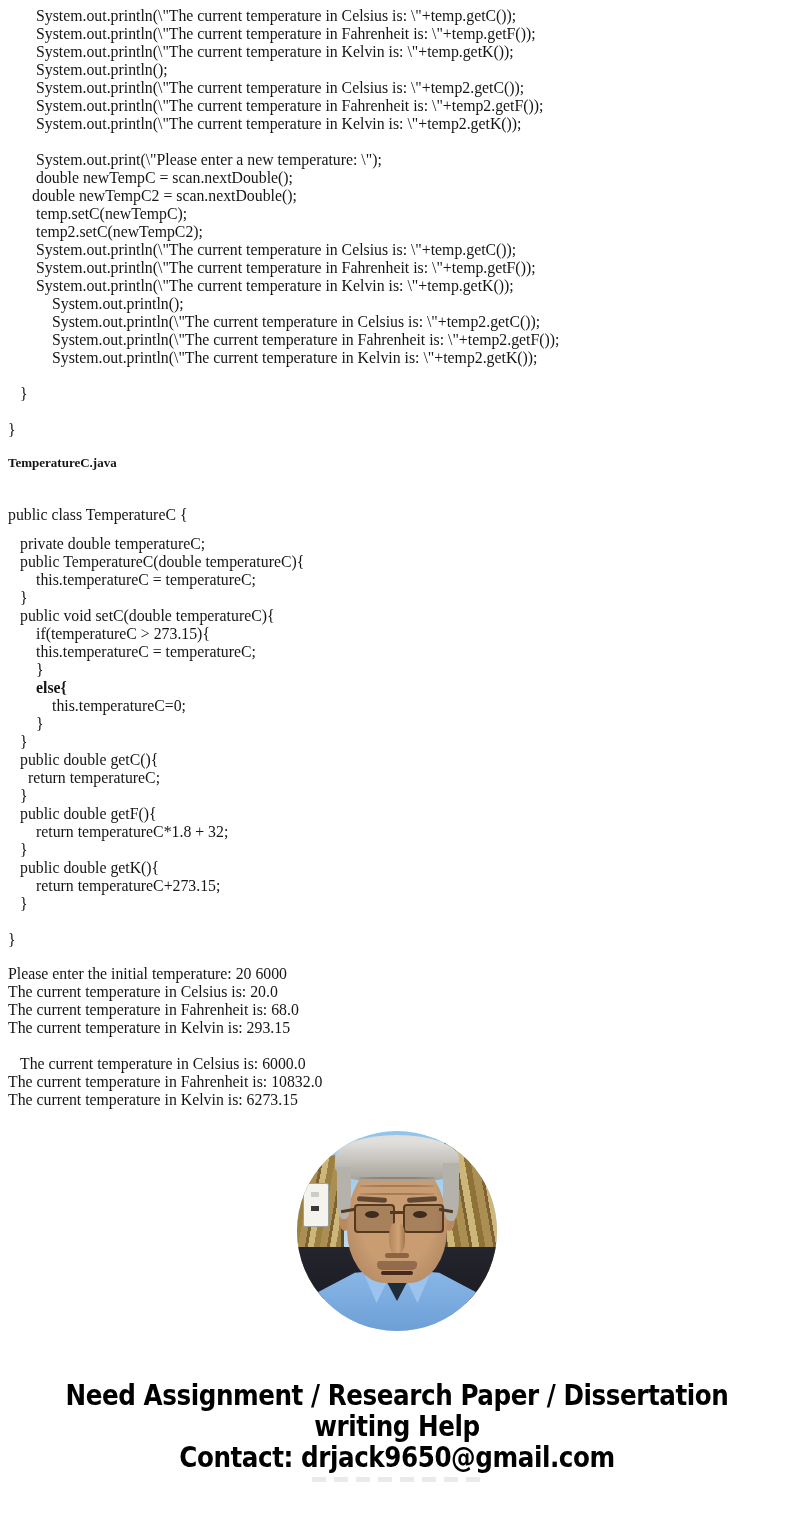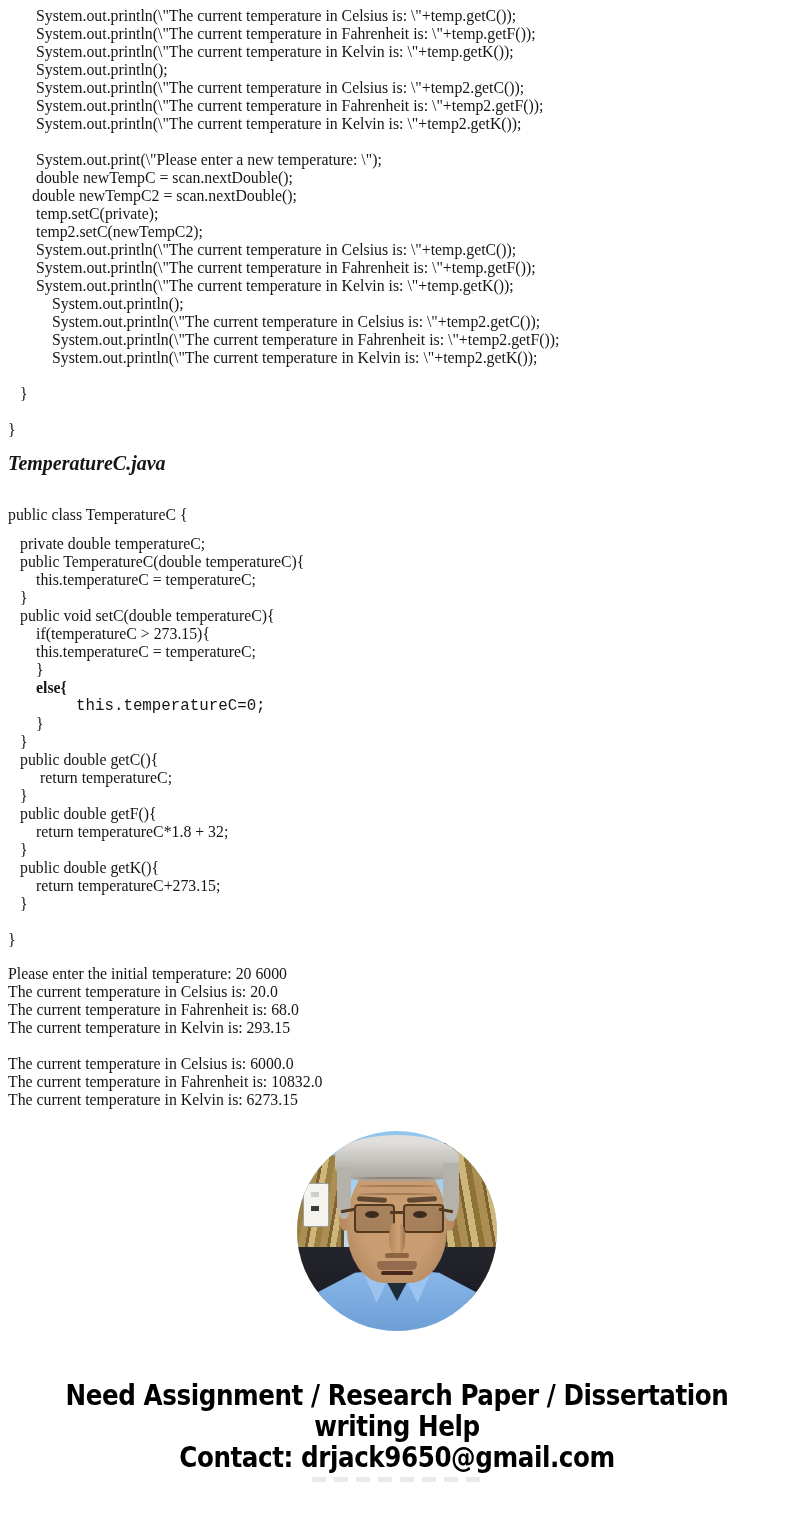--- a/index.html
+++ b/index.html
@@ -4,22 +4,22 @@
 <style>
   html,body{margin:0;padding:0;}
   body{
     width:794px;height:1523px;overflow:hidden;background:#ffffff;
     font-family:"Liberation Serif", serif;color:#151515;position:relative;
   }
   .page{padding-top:7px;width:794px;height:1516px;}
   .code-block{font-size:15.8px;line-height:18px;}
   .code-line{white-space:pre;min-height:18px;}
   .doc-heading{
-    font-size:20px;font-weight:bold;line-height:18px;
-    margin:15px 0 0 8px;padding:0;font-style:italic;
+    font-size:13px;font-weight:bold;line-height:18px;
+    margin:15px 0 0 8px;padding:0;
   }
   .class-code{margin-top:34px;}
   .output-block{margin-top:16px;}
 
   
   .avatar{
     position:relative;width:200px;height:200px;border-radius:50%;
     overflow:hidden;margin:22px auto 0;
     background:linear-gradient(180deg, var(--sky,#8fc4ec) 0%, #b3d8f2 45%, #c4d9e8 60%);
   }
@@ -106,21 +106,21 @@
       <div class="code-line" style="padding-left: 36px;">System.out.println(\"The current temperature in Fahrenheit is: \"+temp.getF());</div>
       <div class="code-line" style="padding-left: 36px;">System.out.println(\"The current temperature in Kelvin is: \"+temp.getK());</div>
       <div class="code-line" style="padding-left: 36px;">System.out.println();</div>
       <div class="code-line" style="padding-left: 36px;">System.out.println(\"The current temperature in Celsius is: \"+temp2.getC());</div>
       <div class="code-line" style="padding-left: 36px;">System.out.println(\"The current temperature in Fahrenheit is: \"+temp2.getF());</div>
       <div class="code-line" style="padding-left: 36px;">System.out.println(\"The current temperature in Kelvin is: \"+temp2.getK());</div>
       <div class="code-line" style="padding-left: 0px;">&nbsp;</div>
       <div class="code-line" style="padding-left: 36px;">System.out.print(\"Please enter a new temperature: \");</div>
       <div class="code-line" style="padding-left: 36px;">double newTempC = scan.nextDouble();</div>
       <div class="code-line" style=" margin-left: 32px;">double newTempC2 = scan.nextDouble();</div>
-      <div class="code-line" style="padding-left: 36px;">temp.setC(private);</div>
+      <div class="code-line" style="padding-left: 36px;">temp.setC(newTempC);</div>
       <div class="code-line" style="padding-left: 36px;">temp2.setC(newTempC2);</div>
       <div class="code-line" style="padding-left: 36px;">System.out.println(\"The current temperature in Celsius is: \"+temp.getC());</div>
       <div class="code-line" style="padding-left: 36px;">System.out.println(\"The current temperature in Fahrenheit is: \"+temp.getF());</div>
       <div class="code-line" style="padding-left: 36px;">System.out.println(\"The current temperature in Kelvin is: \"+temp.getK());</div>
       <div class="code-line" style="padding-left: 52px;">System.out.println();</div>
       <div class="code-line" style="padding-left: 52px;">System.out.println(\"The current temperature in Celsius is: \"+temp2.getC());</div>
       <div class="code-line" style="padding-left: 52px;">System.out.println(\"The current temperature in Fahrenheit is: \"+temp2.getF());</div>
       <div class="code-line" style="padding-left: 52px;">System.out.println(\"The current temperature in Kelvin is: \"+temp2.getK());</div>
       <div class="code-line" style="padding-left: 0px;">&nbsp;</div>
       <div class="code-line" style="padding-left: 20px;">}</div>
@@ -134,44 +134,44 @@
       <div class="code-line" style="padding-left: 8px;">public class TemperatureC {</div>
       <div class="code-line" style="padding-left: 20px; margin-top: 11px;">private double temperatureC;</div>
       <div class="code-line" style="padding-left: 20px;">public TemperatureC(double temperatureC){</div>
       <div class="code-line" style="padding-left: 36px;">this.temperatureC = temperatureC;</div>
       <div class="code-line" style="padding-left: 20px;">}</div>
       <div class="code-line" style="padding-left: 20px;">public void setC(double temperatureC){</div>
       <div class="code-line" style="padding-left: 36px;">if(temperatureC &gt; 273.15){</div>
       <div class="code-line" style="padding-left: 36px;">this.temperatureC = temperatureC;</div>
       <div class="code-line" style="padding-left: 36px;">}</div>
       <div class="code-line" style="padding-left: 36px; font-weight: bold;">else{</div>
-      <div class="code-line" style="padding-left: 76px; font-family: Liberation Mono, monospace;">this.temperatureC=0;</div>
+      <div class="code-line" style="padding-left: 52px;">this.temperatureC=0;</div>
       <div class="code-line" style="padding-left: 36px;">}</div>
       <div class="code-line" style="padding-left: 20px;">}</div>
       <div class="code-line" style="padding-left: 20px;">public double getC(){</div>
-      <div class="code-line" style="padding-left: 40px;">return temperatureC;</div>
+      <div class="code-line" style="padding-left: 28px;">return temperatureC;</div>
       <div class="code-line" style="padding-left: 20px;">}</div>
       <div class="code-line" style="padding-left: 20px;">public double getF(){</div>
       <div class="code-line" style="padding-left: 36px;">return temperatureC*1.8 + 32;</div>
       <div class="code-line" style="padding-left: 20px;">}</div>
       <div class="code-line" style="padding-left: 20px;">public double getK(){</div>
       <div class="code-line" style="padding-left: 36px;">return temperatureC+273.15;</div>
       <div class="code-line" style="padding-left: 20px;">}</div>
       <div class="code-line" style="padding-left: 0px;">&nbsp;</div>
       <div class="code-line" style="padding-left: 8px;">}</div>
     </div>
 
 
   <div class="code-block output-block">
       <div class="code-line" style="padding-left: 8px;">Please enter the initial temperature: 20 6000</div>
       <div class="code-line" style="padding-left: 8px;">The current temperature in Celsius is: 20.0</div>
       <div class="code-line" style="padding-left: 8px;">The current temperature in Fahrenheit is: 68.0</div>
       <div class="code-line" style="padding-left: 8px;">The current temperature in Kelvin is: 293.15</div>
       <div class="code-line" style="padding-left: 0px;">&nbsp;</div>
-      <div class="code-line" style="padding-left: 8px;">The current temperature in Celsius is: 6000.0</div>
+      <div class="code-line" style="padding-left: 20px;">The current temperature in Celsius is: 6000.0</div>
       <div class="code-line" style="padding-left: 8px;">The current temperature in Fahrenheit is: 10832.0</div>
       <div class="code-line" style="padding-left: 8px;">The current temperature in Kelvin is: 6273.15</div>
     </div>
 
   <div class="avatar" style="--sky: #8fc4ec; --curtain: #ab8f52; --curtainDark: #806232; --curtainLight: #cdb679; --band: #1c1c24; --shirt: #6d9fd6; --collar: #9cc3ee; --skin: #c99c72; --hair: #c2bfb9; --frame: #54391f;">
     <div class="curtain-left"></div>
     <div class="curtain-right"></div>
     <div class="switch-plate"></div>
     <div class="sofa-band"></div>
     <div class="neck"></div>

